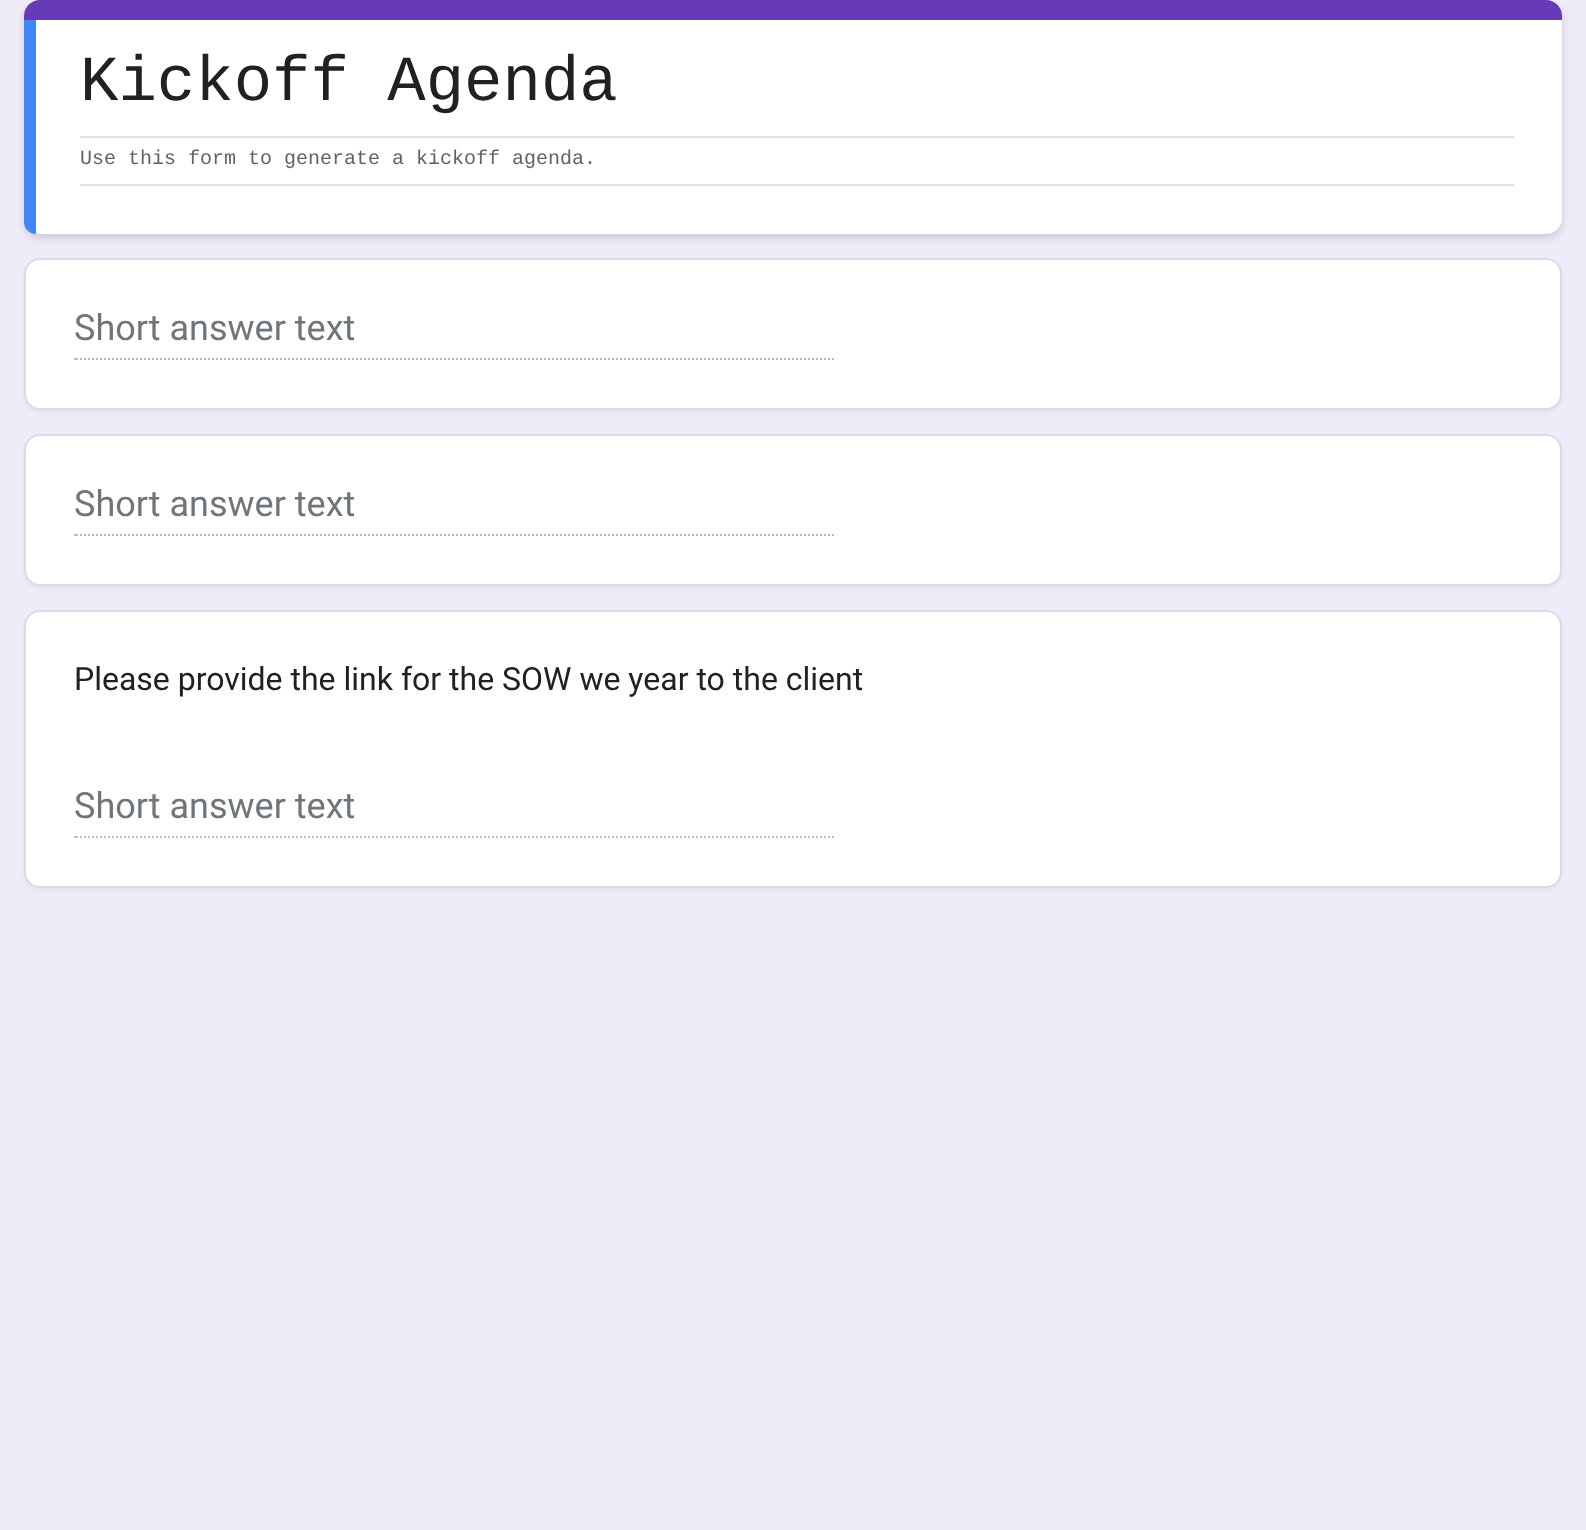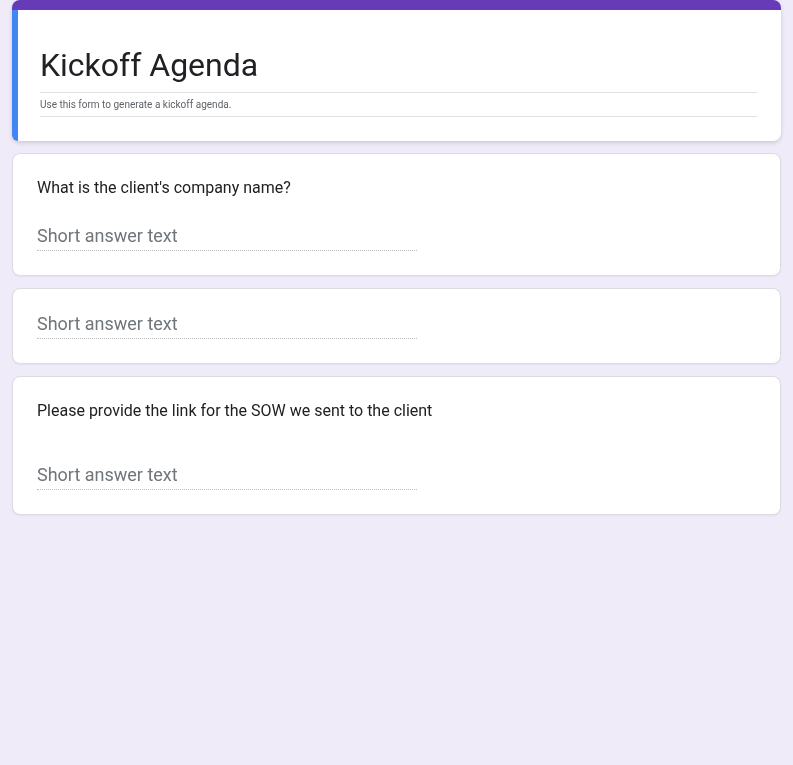--- a/index.html
+++ b/index.html
@@ -23,23 +23,24 @@
       margin-bottom: 12px;
       padding: 24px;
       box-shadow: 0 1px 2px rgba(0,0,0,0.05);
     }
     .header-card {
       position: relative;
       border-top: 10px solid #673ab7;
       border-left: none;
       border-right: none;
       border-bottom: none;
-      padding-top: 36px;
+      padding-top: 13px;
       padding-left: 28px;
       box-shadow: 0 2px 4px rgba(0,0,0,0.15);
+      font-family: Liberation Mono, monospace;
     }
     .header-card::before {
       content: "";
       position: absolute;
       left: 0;
       top: 0;
       bottom: 0;
       width: 6px;
       background: #4285f4;
       border-bottom-left-radius: 8px;
@@ -93,27 +94,26 @@
 <body>
 
 <div class="form-container">
 
   <div class="card header-card">
     <div class="form-title">Kickoff Agenda</div>
     <div class="form-description">Use this form to generate a kickoff agenda.</div>
   </div>
 
   <div class="card">
-    <div class="question-title">What is the client's company name?</div>
     <div class="short-answer">Short answer text</div>
   </div>
 
 
   <div class="card">
     <div class="short-answer">Short answer text</div>
   </div>
 
   <div class="card">
-    <div class="question-title with-gap">Please provide the link for the SOW we sent to the client</div>
+    <div class="question-title with-gap">Please provide the link for the SOW we year to the client</div>
     <div class="short-answer">Short answer text</div>
   </div>
 
 </div>
 
 </body></html>

